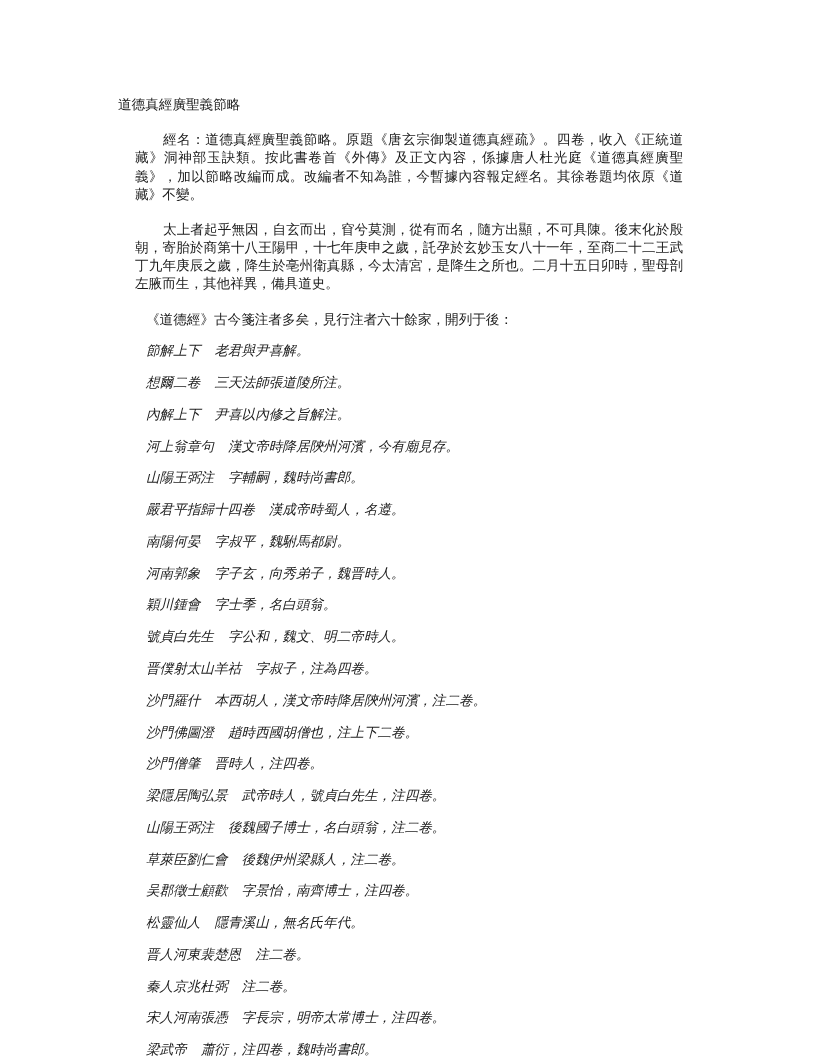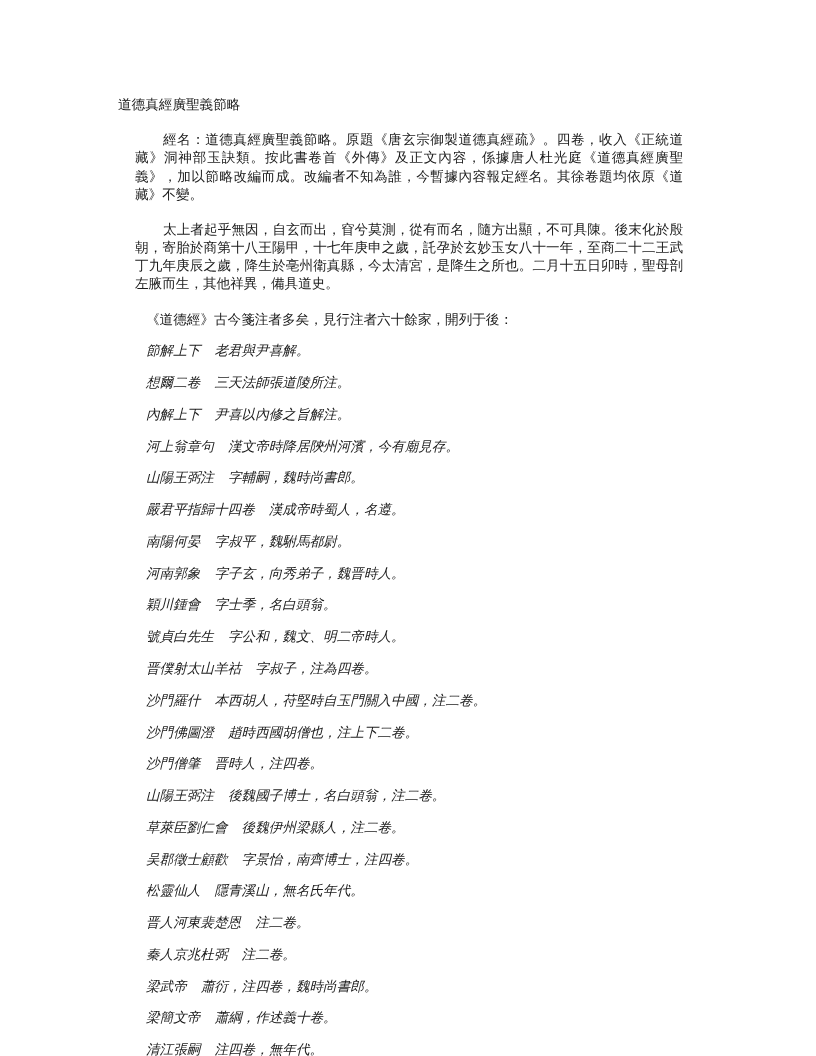--- a/index.html
+++ b/index.html
@@ -33,26 +33,28 @@
       <p class="entry"><span>想爾二卷</span><span class="gap"></span><span>三天法師張道陵所注。</span></p>
       <p class="entry"><span>內解上下</span><span class="gap"></span><span>尹喜以內修之旨解注。</span></p>
       <p class="entry"><span>河上翁章句</span><span class="gap"></span><span>漢文帝時降居陝州河濱，今有廟見存。</span></p>
       <p class="entry"><span>山陽王弼注</span><span class="gap"></span><span>字輔嗣，魏時尚書郎。</span></p>
       <p class="entry"><span>嚴君平指歸十四卷</span><span class="gap"></span><span>漢成帝時蜀人，名遵。</span></p>
       <p class="entry"><span>南陽何晏</span><span class="gap"></span><span>字叔平，魏駙馬都尉。</span></p>
       <p class="entry"><span>河南郭象</span><span class="gap"></span><span>字子玄，向秀弟子，魏晋時人。</span></p>
       <p class="entry"><span>穎川鍾會</span><span class="gap"></span><span>字士季，名白頭翁。</span></p>
       <p class="entry"><span>號貞白先生</span><span class="gap"></span><span>字公和，魏文、明二帝時人。</span></p>
       <p class="entry"><span>晋僕射太山羊祜</span><span class="gap"></span><span>字叔子，注為四卷。</span></p>
-      <p class="entry"><span>沙門羅什</span><span class="gap"></span><span>本西胡人，苻堅時自玉門關入中國，注二卷。</span></p>
+      <p class="entry"><span>沙門羅什</span><span class="gap"></span><span>本西胡人，漢文帝時降居陝州河濱，注二卷。</span></p>
       <p class="entry"><span>沙門佛圖澄</span><span class="gap"></span><span>趙時西國胡僧也，注上下二卷。</span></p>
       <p class="entry"><span>沙門僧肇</span><span class="gap"></span><span>晋時人，注四卷。</span></p>
+      <p class="entry"><span>梁隱居陶弘景</span><span class="gap"></span><span>武帝時人，號貞白先生，注四卷。</span></p>
       <p class="entry"><span>山陽王弼注</span><span class="gap"></span><span>後魏國子博士，名白頭翁，注二卷。</span></p>
       <p class="entry"><span>草萊臣劉仁會</span><span class="gap"></span><span>後魏伊州梁縣人，注二卷。</span></p>
       <p class="entry"><span>吴郡徵士顧歡</span><span class="gap"></span><span>字景怡，南齊博士，注四卷。</span></p>
       <p class="entry"><span>松靈仙人</span><span class="gap"></span><span>隱青溪山，無名氏年代。</span></p>
       <p class="entry"><span>晋人河東裴楚恩</span><span class="gap"></span><span>注二卷。</span></p>
       <p class="entry"><span>秦人京兆杜弼</span><span class="gap"></span><span>注二卷。</span></p>
+      <p class="entry"><span>宋人河南張憑</span><span class="gap"></span><span>字長宗，明帝太常博士，注四卷。</span></p>
       <p class="entry"><span>梁武帝</span><span class="gap"></span><span>蕭衍，注四卷，魏時尚書郎。</span></p>
       <p class="entry"><span>梁簡文帝</span><span class="gap"></span><span>蕭綱，作述義十卷。</span></p>
       <p class="entry"><span>清江張嗣</span><span class="gap"></span><span>注四卷，無年代。</span></p>
     </div>
 </div>
 
 </body></html>

